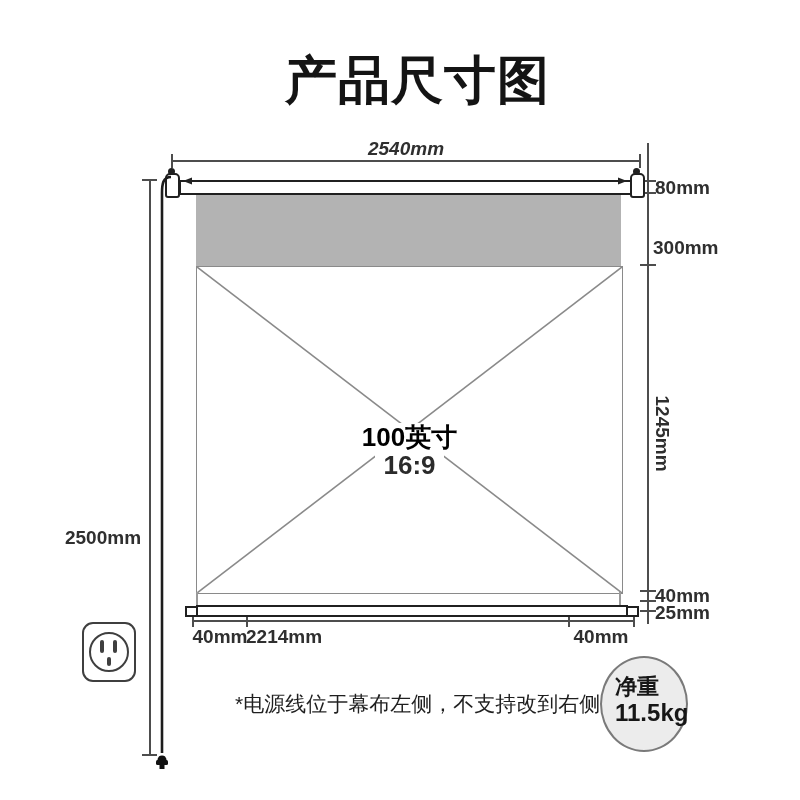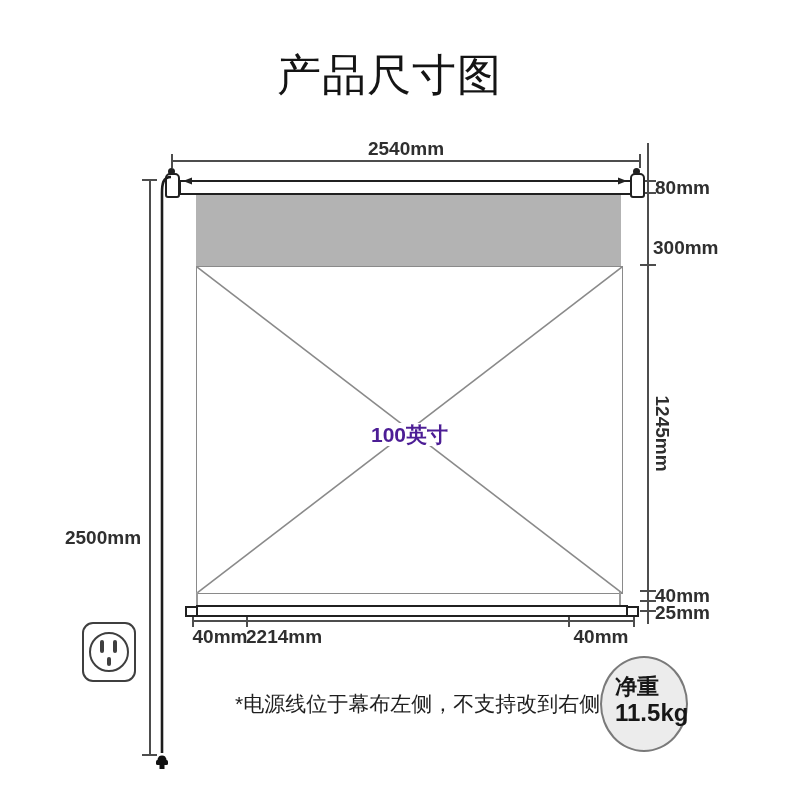--- a/index.html
+++ b/index.html
@@ -2,21 +2,21 @@
 <html><head>
 <meta charset="utf-8">
 <style>
   html,body{margin:0;padding:0;background:#fff;}
   .canvas{
     position:relative;width:800px;height:800px;background:#ffffff;overflow:hidden;
     font-family:"Liberation Sans", sans-serif;color:#2f2f2f;
   }
   .abs{position:absolute;}
   .page-title{
-    font-size:44px;font-weight:400;color:#141414;letter-spacing:1px;white-space:nowrap;
+    font-size:52px;font-weight:700;color:#141414;letter-spacing:1px;white-space:nowrap;margin-left:8px;
   }
   .dim-label{
     font-size:19px;font-weight:600;color:#2f2f2f;white-space:nowrap;line-height:1;
   }
   .dim-line-h{height:2px;background:#4d4d4d;}
   .dim-line-v{width:2px;background:#4d4d4d;}
   .tick-v{width:2px;height:14px;background:#4d4d4d;}
   .tick-h{width:16px;height:2px;background:#4d4d4d;}
   .case-bar{
     background:#ffffff;border:2px solid #202020;z-index:3;
@@ -33,21 +33,21 @@
   .view-area{
     background:#ffffff;border:1.5px solid #8a8a8a;z-index:1;
   }
   .view-area svg{position:absolute;left:0;top:0;}
   .center-label{
     left:0;right:0;text-align:center;z-index:6;
   }
   .center-label span{
     display:inline-block;background:#ffffff;padding:0 8px;line-height:1.1;
   }
-  .size-label span{font-size:21px;font-weight:600;color:#4c1d95;}
+  .size-label span{font-size:26px;font-weight:600;color:#000000;}
   .ratio-label span{font-size:26px;font-weight:600;color:#2b2b2b;}
   .fabric-edge{width:2px;background:#9a9a9a;z-index:1;}
   .bottom-bar{background:#fff;border:2px solid #202020;z-index:3;}
   .bottom-cap{background:#fff;border:2px solid #202020;z-index:2;}
   .rot90{transform:rotate(90deg);transform-origin:center center;text-align:center;}
   .outlet{
     width:50px;height:56px;border:2.5px solid #3f3f3f;border-radius:11px;background:#fff;z-index:2;
   }
   .outlet-face{
     position:absolute;left:5px;top:8px;width:36px;height:36px;
@@ -68,40 +68,43 @@
   .weight-badge .w-value{font-size:24px;font-weight:700;color:#161616;line-height:1.2;}
   .svg-overlay{left:0;top:0;z-index:4;pointer-events:none;}
 </style>
 </head>
 <body>
 
 <div class="canvas">
 
   <div class="abs page-title" style="left:277px;top:46px;">产品尺寸图</div>
 
-  <div class="abs dim-label" style="left:172px;top:139px;width:468px;text-align:center;">2540mm</div>
+  <div class="abs dim-label" style="left:172px;top:139px;width:468px;text-align:center;font-style:italic;">2540mm</div>
   <div class="abs dim-line-h" style="left:172px;top:160px;width:468px;"></div>
   <div class="abs tick-v" style="left:171px;top:154px;"></div>
   <div class="abs tick-v" style="left:639px;top:154px;"></div>
 
   <div class="abs case-bar" style="left:179px;top:180px;width:452px;height:11px;"></div>
   <div class="abs case-cap" style="left:165px;top:173px;width:11px;height:21px;"></div>
   <div class="abs case-cap" style="left:630px;top:173px;width:11px;height:21px;"></div>
   <div class="abs case-knob" style="left:168px;top:168px;"></div>
   <div class="abs case-knob" style="left:633px;top:168px;"></div>
 
   <div class="abs fabric-top" style="left:196px;top:195px;width:425px;height:71px;"></div>
 
   <div class="abs view-area" style="left:196px;top:266px;width:425px;height:326px;">
     <svg width="425" height="326" viewBox="0 0 425 326">
       <line x1="0" y1="0" x2="425" y2="326" stroke="#8a8a8a" stroke-width="1.6"></line>
       <line x1="425" y1="0" x2="0" y2="326" stroke="#8a8a8a" stroke-width="1.6"></line>
     </svg>
     <div class="abs center-label size-label" style="top:156px;">
       <span>100英寸</span>
+    </div>
+    <div class="abs center-label ratio-label" style="top:184px;">
+      <span>16:9</span>
     </div>
   </div>
 
   <div class="abs fabric-edge" style="left:196px;top:592px;height:13px;"></div>
   <div class="abs fabric-edge" style="left:619px;top:592px;height:13px;"></div>
 
   <div class="abs bottom-bar" style="left:196px;top:605px;width:428px;height:8px;"></div>
   <div class="abs bottom-cap" style="left:185px;top:606px;width:9px;height:7px;"></div>
   <div class="abs bottom-cap" style="left:626px;top:606px;width:9px;height:7px;"></div>
 

